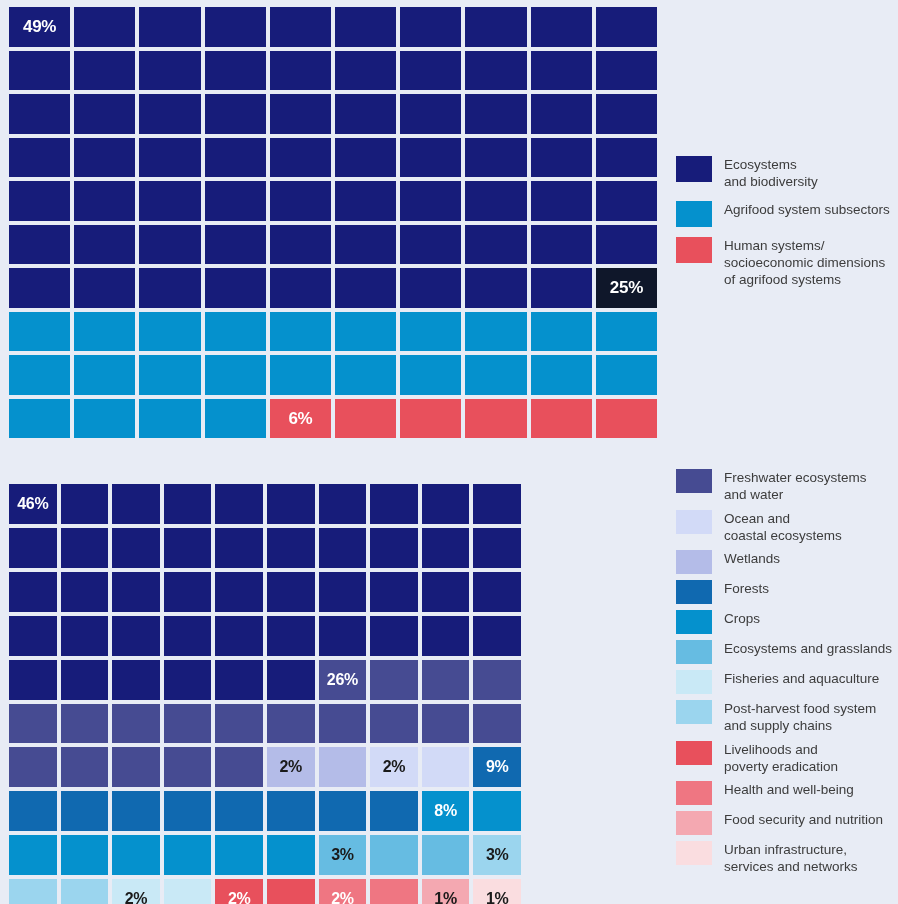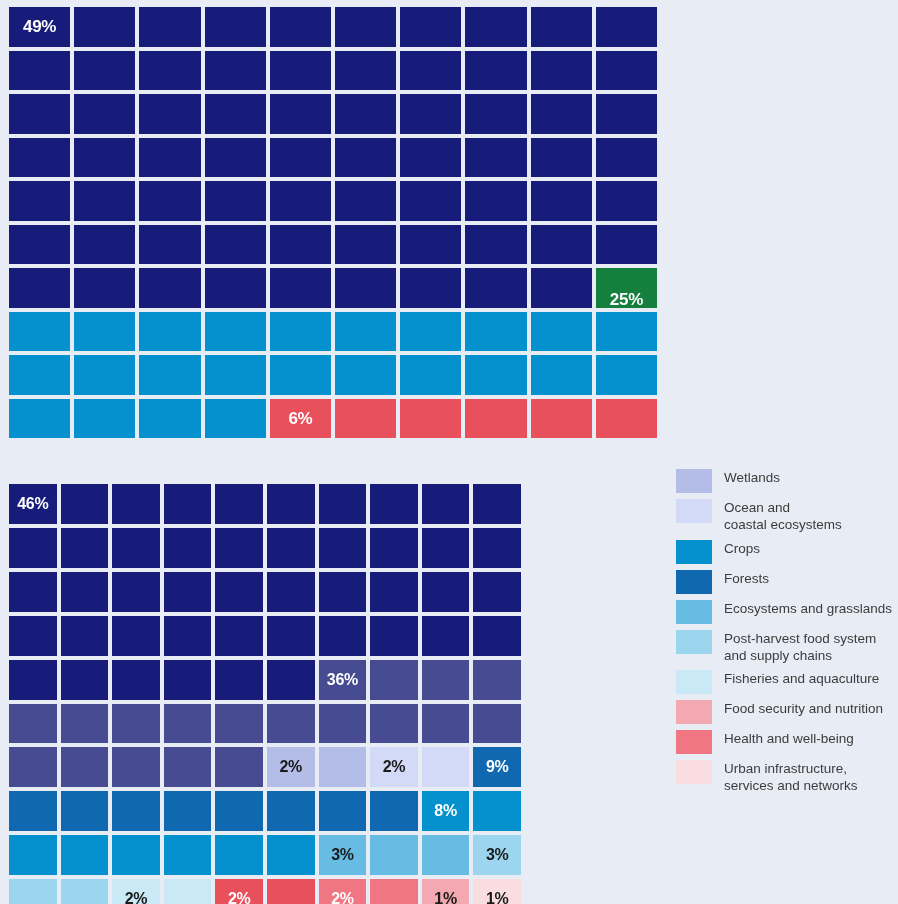--- a/index.html
+++ b/index.html
@@ -133,21 +133,21 @@
       <div class="cell" style="background: rgb(23, 28, 122);"></div>
       <div class="cell" style="background: rgb(23, 28, 122);"></div>
       <div class="cell" style="background: rgb(23, 28, 122);"></div>
       <div class="cell" style="background: rgb(23, 28, 122);"></div>
       <div class="cell" style="background: rgb(23, 28, 122);"></div>
       <div class="cell" style="background: rgb(23, 28, 122);"></div>
       <div class="cell" style="background: rgb(23, 28, 122);"></div>
       <div class="cell" style="background: rgb(23, 28, 122);"></div>
       <div class="cell" style="background: rgb(23, 28, 122);"></div>
       <div class="cell" style="background: rgb(23, 28, 122);"></div>
-      <div class="cell" style="background: #15803d; align-items: flex-end;">
+      <div class="cell" style="background: #0f172a;">
         <span style="color: rgb(255, 255, 255);">25%</span>
       </div>
       <div class="cell" style="background: rgb(5, 145, 205);"></div>
       <div class="cell" style="background: rgb(5, 145, 205);"></div>
       <div class="cell" style="background: rgb(5, 145, 205);"></div>
       <div class="cell" style="background: rgb(5, 145, 205);"></div>
       <div class="cell" style="background: rgb(5, 145, 205);"></div>
       <div class="cell" style="background: rgb(5, 145, 205);"></div>
       <div class="cell" style="background: rgb(5, 145, 205);"></div>
       <div class="cell" style="background: rgb(5, 145, 205);"></div>
@@ -170,20 +170,37 @@
       <div class="cell" style="background: rgb(232, 80, 92);">
         <span style="color: rgb(255, 255, 255);">6%</span>
       </div>
       <div class="cell" style="background: rgb(232, 80, 92);"></div>
       <div class="cell" style="background: rgb(232, 80, 92);"></div>
       <div class="cell" style="background: rgb(232, 80, 92);"></div>
       <div class="cell" style="background: rgb(232, 80, 92);"></div>
       <div class="cell" style="background: rgb(232, 80, 92);"></div>
     </div>
 
+  <div class="legend" id="legend-top">
+      <div class="legend-item">
+        <span class="swatch" style="background: rgb(23, 28, 122);"></span>
+        <span class="legend-label">Ecosystems
+and biodiversity</span>
+      </div>
+      <div class="legend-item">
+        <span class="swatch" style="background: rgb(5, 145, 205);"></span>
+        <span class="legend-label">Agrifood system subsectors</span>
+      </div>
+      <div class="legend-item">
+        <span class="swatch" style="background: rgb(232, 80, 92);"></span>
+        <span class="legend-label">Human systems/
+socioeconomic dimensions
+of agrifood systems</span>
+      </div>
+    </div>
 
   <div class="waffle" id="waffle-bottom">
       <div class="cell" style="background: rgb(23, 28, 122);">
         <span style="color: rgb(255, 255, 255);">46%</span>
       </div>
       <div class="cell" style="background: rgb(23, 28, 122);"></div>
       <div class="cell" style="background: rgb(23, 28, 122);"></div>
       <div class="cell" style="background: rgb(23, 28, 122);"></div>
       <div class="cell" style="background: rgb(23, 28, 122);"></div>
       <div class="cell" style="background: rgb(23, 28, 122);"></div>
@@ -221,21 +238,21 @@
       <div class="cell" style="background: rgb(23, 28, 122);"></div>
       <div class="cell" style="background: rgb(23, 28, 122);"></div>
       <div class="cell" style="background: rgb(23, 28, 122);"></div>
       <div class="cell" style="background: rgb(23, 28, 122);"></div>
       <div class="cell" style="background: rgb(23, 28, 122);"></div>
       <div class="cell" style="background: rgb(23, 28, 122);"></div>
       <div class="cell" style="background: rgb(23, 28, 122);"></div>
       <div class="cell" style="background: rgb(23, 28, 122);"></div>
       <div class="cell" style="background: rgb(23, 28, 122);"></div>
       <div class="cell" style="background: rgb(70, 75, 146);">
-        <span style="color: rgb(255, 255, 255);">36%</span>
+        <span style="color: rgb(255, 255, 255);">26%</span>
       </div>
       <div class="cell" style="background: rgb(70, 75, 146);"></div>
       <div class="cell" style="background: rgb(70, 75, 146);"></div>
       <div class="cell" style="background: rgb(70, 75, 146);"></div>
       <div class="cell" style="background: rgb(70, 75, 146);"></div>
       <div class="cell" style="background: rgb(70, 75, 146);"></div>
       <div class="cell" style="background: rgb(70, 75, 146);"></div>
       <div class="cell" style="background: rgb(70, 75, 146);"></div>
       <div class="cell" style="background: rgb(70, 75, 146);"></div>
       <div class="cell" style="background: rgb(70, 75, 146);"></div>
@@ -302,56 +319,66 @@
       <div class="cell" style="background: rgb(244, 168, 177);">
         <span style="color: rgb(26, 26, 26);">1%</span>
       </div>
       <div class="cell" style="background: rgb(250, 221, 224);">
         <span style="color: rgb(26, 26, 26);">1%</span>
       </div>
     </div>
 
   <div class="legend" id="legend-bottom">
       <div class="legend-item">
-        <span class="swatch" style="background: rgb(180, 188, 232);"></span>
-        <span class="legend-label">Wetlands</span>
+        <span class="swatch" style="background: rgb(70, 75, 146);"></span>
+        <span class="legend-label">Freshwater ecosystems
+and water</span>
       </div>
       <div class="legend-item">
         <span class="swatch" style="background: rgb(210, 218, 247);"></span>
         <span class="legend-label">Ocean and
 coastal ecosystems</span>
       </div>
       <div class="legend-item">
+        <span class="swatch" style="background: rgb(180, 188, 232);"></span>
+        <span class="legend-label">Wetlands</span>
+      </div>
+      <div class="legend-item">
+        <span class="swatch" style="background: rgb(16, 105, 176);"></span>
+        <span class="legend-label">Forests</span>
+      </div>
+      <div class="legend-item">
         <span class="swatch" style="background: rgb(5, 145, 205);"></span>
         <span class="legend-label">Crops</span>
       </div>
       <div class="legend-item">
-        <span class="swatch" style="background: rgb(16, 105, 176);"></span>
-        <span class="legend-label">Forests</span>
-      </div>
-      <div class="legend-item">
         <span class="swatch" style="background: rgb(102, 188, 226);"></span>
         <span class="legend-label">Ecosystems and grasslands</span>
+      </div>
+      <div class="legend-item">
+        <span class="swatch" style="background: rgb(201, 233, 246);"></span>
+        <span class="legend-label">Fisheries and aquaculture</span>
       </div>
       <div class="legend-item">
         <span class="swatch" style="background: rgb(155, 213, 238);"></span>
         <span class="legend-label">Post-harvest food system
 and supply chains</span>
       </div>
       <div class="legend-item">
-        <span class="swatch" style="background: rgb(201, 233, 246);"></span>
-        <span class="legend-label">Fisheries and aquaculture</span>
+        <span class="swatch" style="background: rgb(232, 80, 92);"></span>
+        <span class="legend-label">Livelihoods and
+poverty eradication</span>
+      </div>
+      <div class="legend-item">
+        <span class="swatch" style="background: rgb(239, 118, 130);"></span>
+        <span class="legend-label">Health and well-being</span>
       </div>
       <div class="legend-item">
         <span class="swatch" style="background: rgb(244, 168, 177);"></span>
         <span class="legend-label">Food security and nutrition</span>
-      </div>
-      <div class="legend-item">
-        <span class="swatch" style="background: rgb(239, 118, 130);"></span>
-        <span class="legend-label">Health and well-being</span>
       </div>
       <div class="legend-item">
         <span class="swatch" style="background: rgb(250, 221, 224);"></span>
         <span class="legend-label">Urban infrastructure,
 services and networks</span>
       </div>
     </div>
 
 </div>
 

